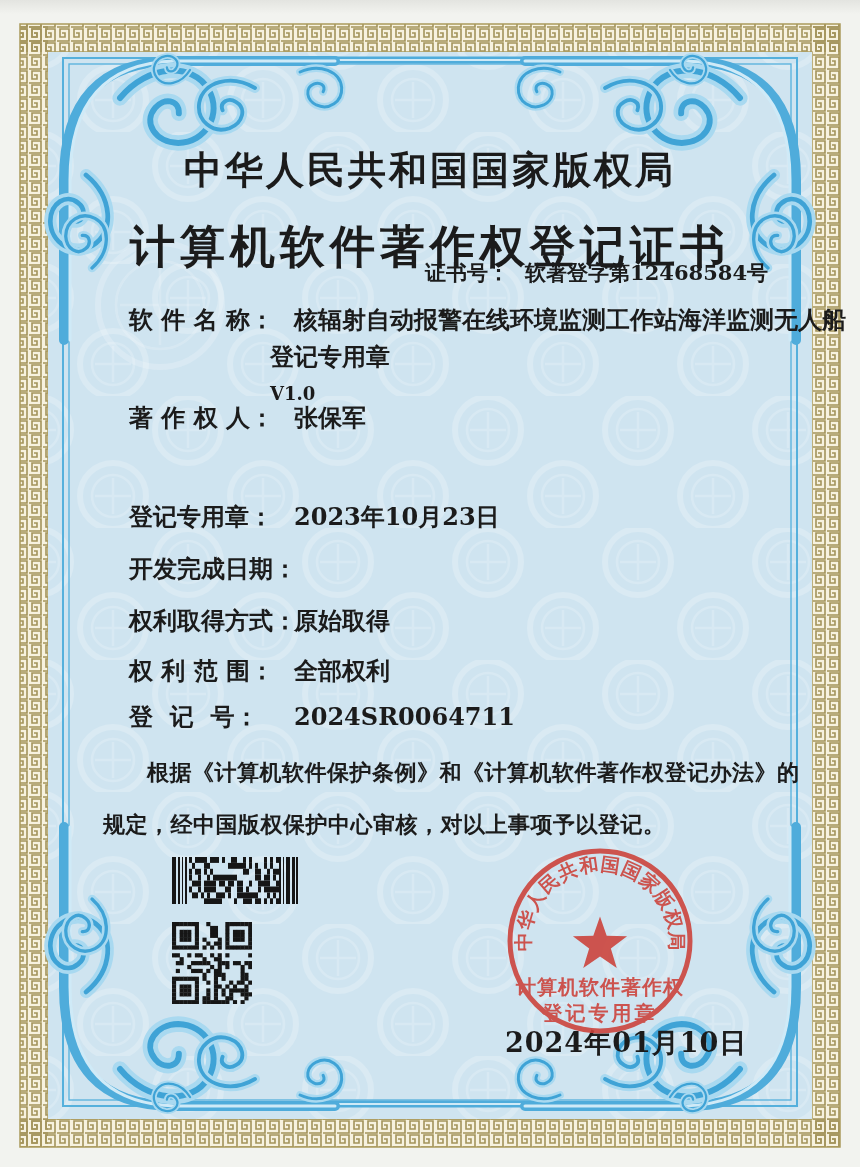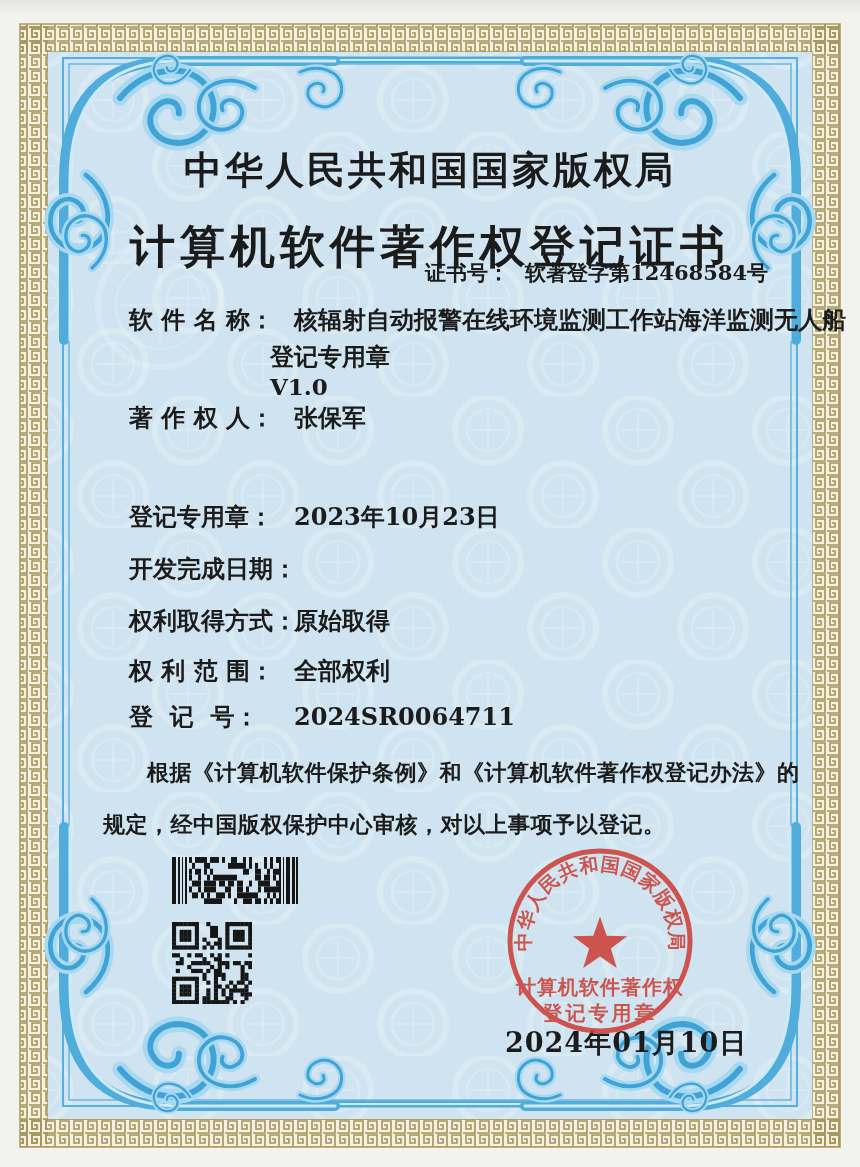--- a/index.html
+++ b/index.html
@@ -11,21 +11,21 @@
   .deco{position:absolute;left:0;top:0;z-index:0;}
   .t{position:absolute;z-index:2;color:#1b1b1b;font-weight:bold;line-height:1.25;}
   .authority{left:0;top:146px;width:860px;text-align:center;font-size:38px;letter-spacing:3px;}
   .cert-title{left:0;top:219px;width:860px;text-align:center;font-size:45px;letter-spacing:5px;}
   .certno{top:260px;right:92px;font-size:21px;}
   .certno .gap{display:inline-block;width:16px;}
   .row{position:absolute;left:105px;display:flex;z-index:2;color:#1b1b1b;font-weight:bold;font-size:24px;line-height:1.2;}
   .row .lbl{width:165px;flex:none;white-space:pre;margin-left:24px;}
   .row .val{white-space:pre;}
   .name-extra{left:270px;font-size:24px;white-space:pre;}
-  .version{left:270px;font-size:23px;font-family:"DejaVu Serif",serif;}
+  .version{left:270px;font-size:18px;font-family:"DejaVu Serif",serif;margin-top:10px;}
   .stmt{left:103px;width:672px;font-size:22px;letter-spacing:0.5px;white-space:pre;}
   .stmt.first{padding-left:44px;}
   .issue-date{left:505px;top:1026px;font-size:27px;letter-spacing:1px;}
   .code{position:absolute;z-index:2;}
   .seal{position:absolute;z-index:3;left:489px;top:830px;opacity:0.88;}
   .seal text{font-family:"DejaVu Serif",serif;font-weight:bold;}
   
   .gk-band{fill:#f7f2df;}
   .gk-line{fill:none;stroke:#ab9a5c;stroke-width:1.5;}
   .paper{fill:#cfe4f0;}

